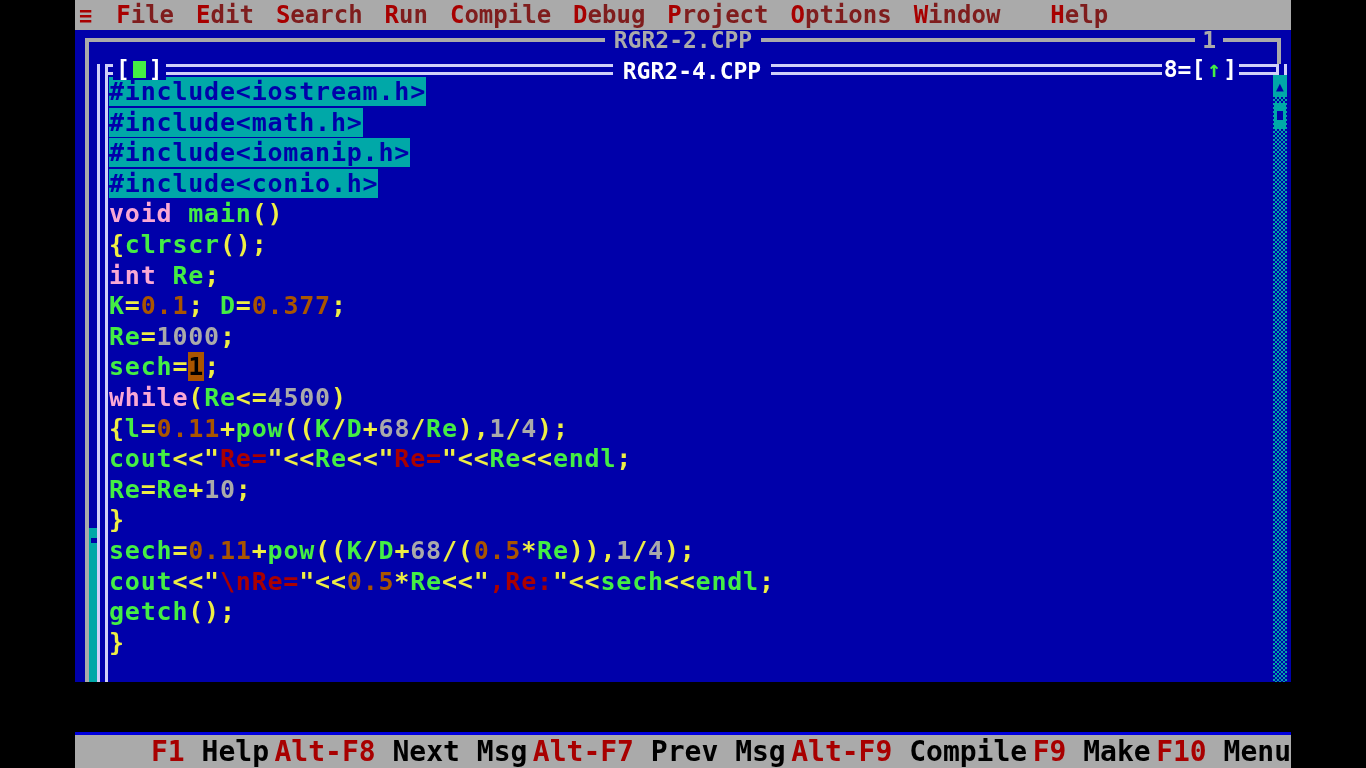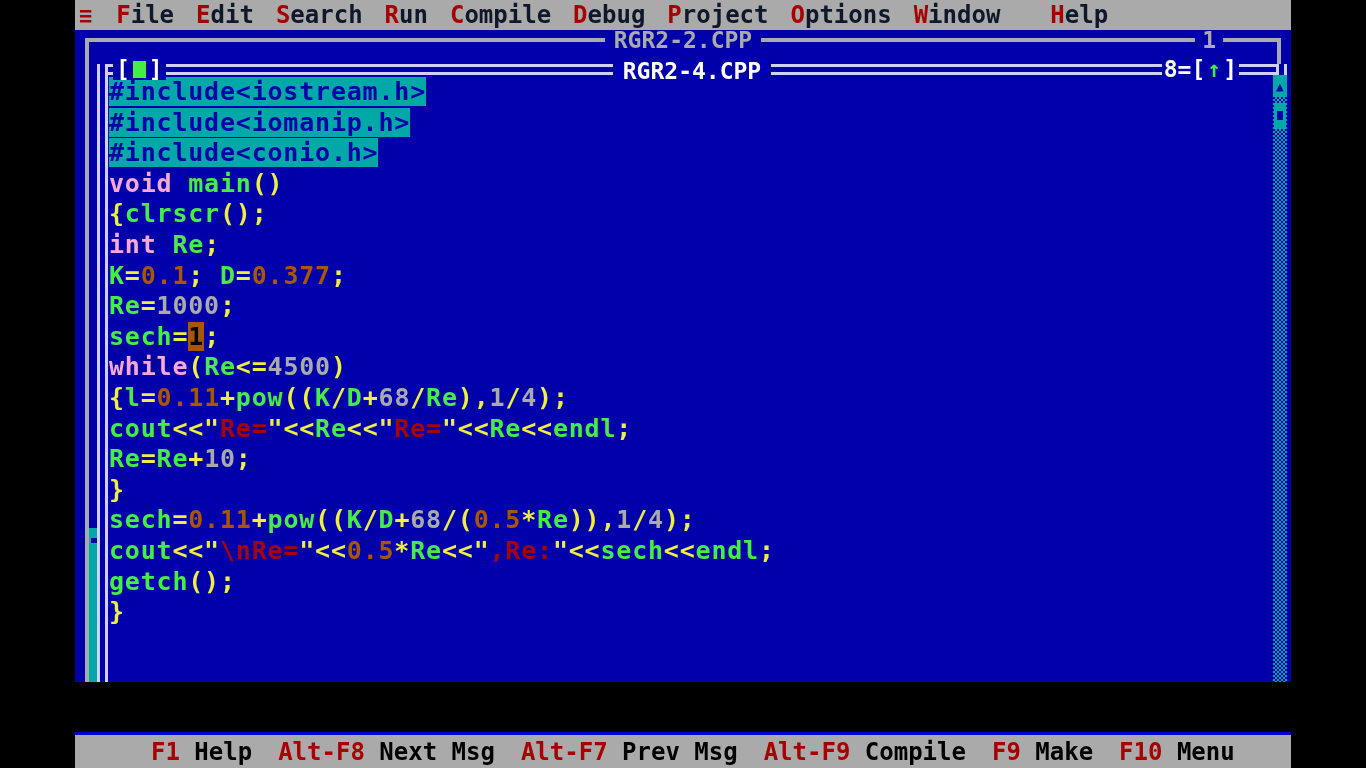--- a/index.html
+++ b/index.html
@@ -19,21 +19,21 @@
   #menubar {
     position: absolute; left: 75px; top: 0; width: 1216px; height: 30px;
     background: #aaaaaa;
     display: flex; align-items: center;
     font-size: 24px; font-weight: bold;
     letter-spacing: 0px;
     white-space: pre;
   }
   .menu-item { display: flex; align-items: center; cursor: default; }
   .menu-hot { color: #a80000; }
-  .menu-rest { color: #0f172a; }
+  .menu-rest { color: #7f1d1d; }
   .menu-gap { display: inline-block; }
   #hamburger {
     color: #a80000; font-size: 22px; font-weight: bold;
     padding: 0 4px;
   }
 
   
   #desktop {
     position: absolute; left: 75px; top: 30px; width: 1216px; height: 652px;
     background: #0000aa;
@@ -222,21 +222,21 @@
     position: absolute; right: -1px; bottom: 13px; width: 22px; height: 22px;
     border-left: 4px solid #44ee44;
     border-bottom: 4px solid #44ee44;
   }
 
   
   #statusbar {
     position: absolute; left: 75px; top: 735px; width: 1216px; height: 33px;
     background: #aaaaaa;
     display: flex; align-items: center;
-    font-size: 24px; font-weight: bold; white-space: pre;
+    font-size: 28px; font-weight: bold; white-space: pre;
     padding-left: 76px;
   }
   #statusbar .sb-item { display: flex; align-items: center; }
   .sb-key { color: #a80000; }
   .sb-lbl { color: #000000; }
   .sb-gap { display: inline-block; width: 26px; }
 
   
   #sb-strip {
     position: absolute; left: 75px; top: 732px; width: 1216px; height: 4px;
@@ -291,20 +291,21 @@
         <span>=</span>
         <span>[</span>
         <span class="arrow">↑</span>
         <span>]</span>
       </div>
 
       <div id="act-pos">20:3</div>
 
       <div id="editor">
           <div class="code-line"><span class="tk-pre">#include&lt;iostream.h&gt;</span></div>
+          <div class="code-line"><span class="tk-pre">#include&lt;math.h&gt;</span></div>
           <div class="code-line"><span class="tk-pre">#include&lt;iomanip.h&gt;</span></div>
           <div class="code-line"><span class="tk-pre">#include&lt;conio.h&gt;</span></div>
           <div class="code-line"><span class="tk-kw">void</span><span class="tk-id"> </span><span class="tk-id">main</span><span class="tk-punc">()</span></div>
           <div class="code-line"><span class="tk-punc">{</span><span class="tk-id">clrscr</span><span class="tk-punc">();</span></div>
           <div class="code-line"><span class="tk-kw">int</span><span class="tk-id"> </span><span class="tk-id">Re</span><span class="tk-punc">;</span></div>
           <div class="code-line"><span class="tk-id">K</span><span class="tk-punc">=</span><span class="tk-num">0.1</span><span class="tk-punc">;</span><span class="tk-id"> </span><span class="tk-id">D</span><span class="tk-punc">=</span><span class="tk-num">0.377</span><span class="tk-punc">;</span></div>
           <div class="code-line"><span class="tk-id">Re</span><span class="tk-punc">=</span><span class="tk-int">1000</span><span class="tk-punc">;</span></div>
           <div class="code-line"><span class="tk-id">sech</span><span class="tk-punc">=</span><span class="tk-cursor">1</span><span class="tk-punc">;</span></div>
           <div class="code-line"><span class="tk-kw">while</span><span class="tk-punc">(</span><span class="tk-id">Re</span><span class="tk-punc">&lt;=</span><span class="tk-int">4500</span><span class="tk-punc">)</span></div>
           <div class="code-line"><span class="tk-punc">{</span><span class="tk-id">l</span><span class="tk-punc">=</span><span class="tk-num">0.11</span><span class="tk-punc">+</span><span class="tk-id">pow</span><span class="tk-punc">((</span><span class="tk-id">K</span><span class="tk-punc">/</span><span class="tk-id">D</span><span class="tk-punc">+</span><span class="tk-int">68</span><span class="tk-punc">/</span><span class="tk-id">Re</span><span class="tk-punc">),</span><span class="tk-int">1</span><span class="tk-punc">/</span><span class="tk-int">4</span><span class="tk-punc">);</span></div>

